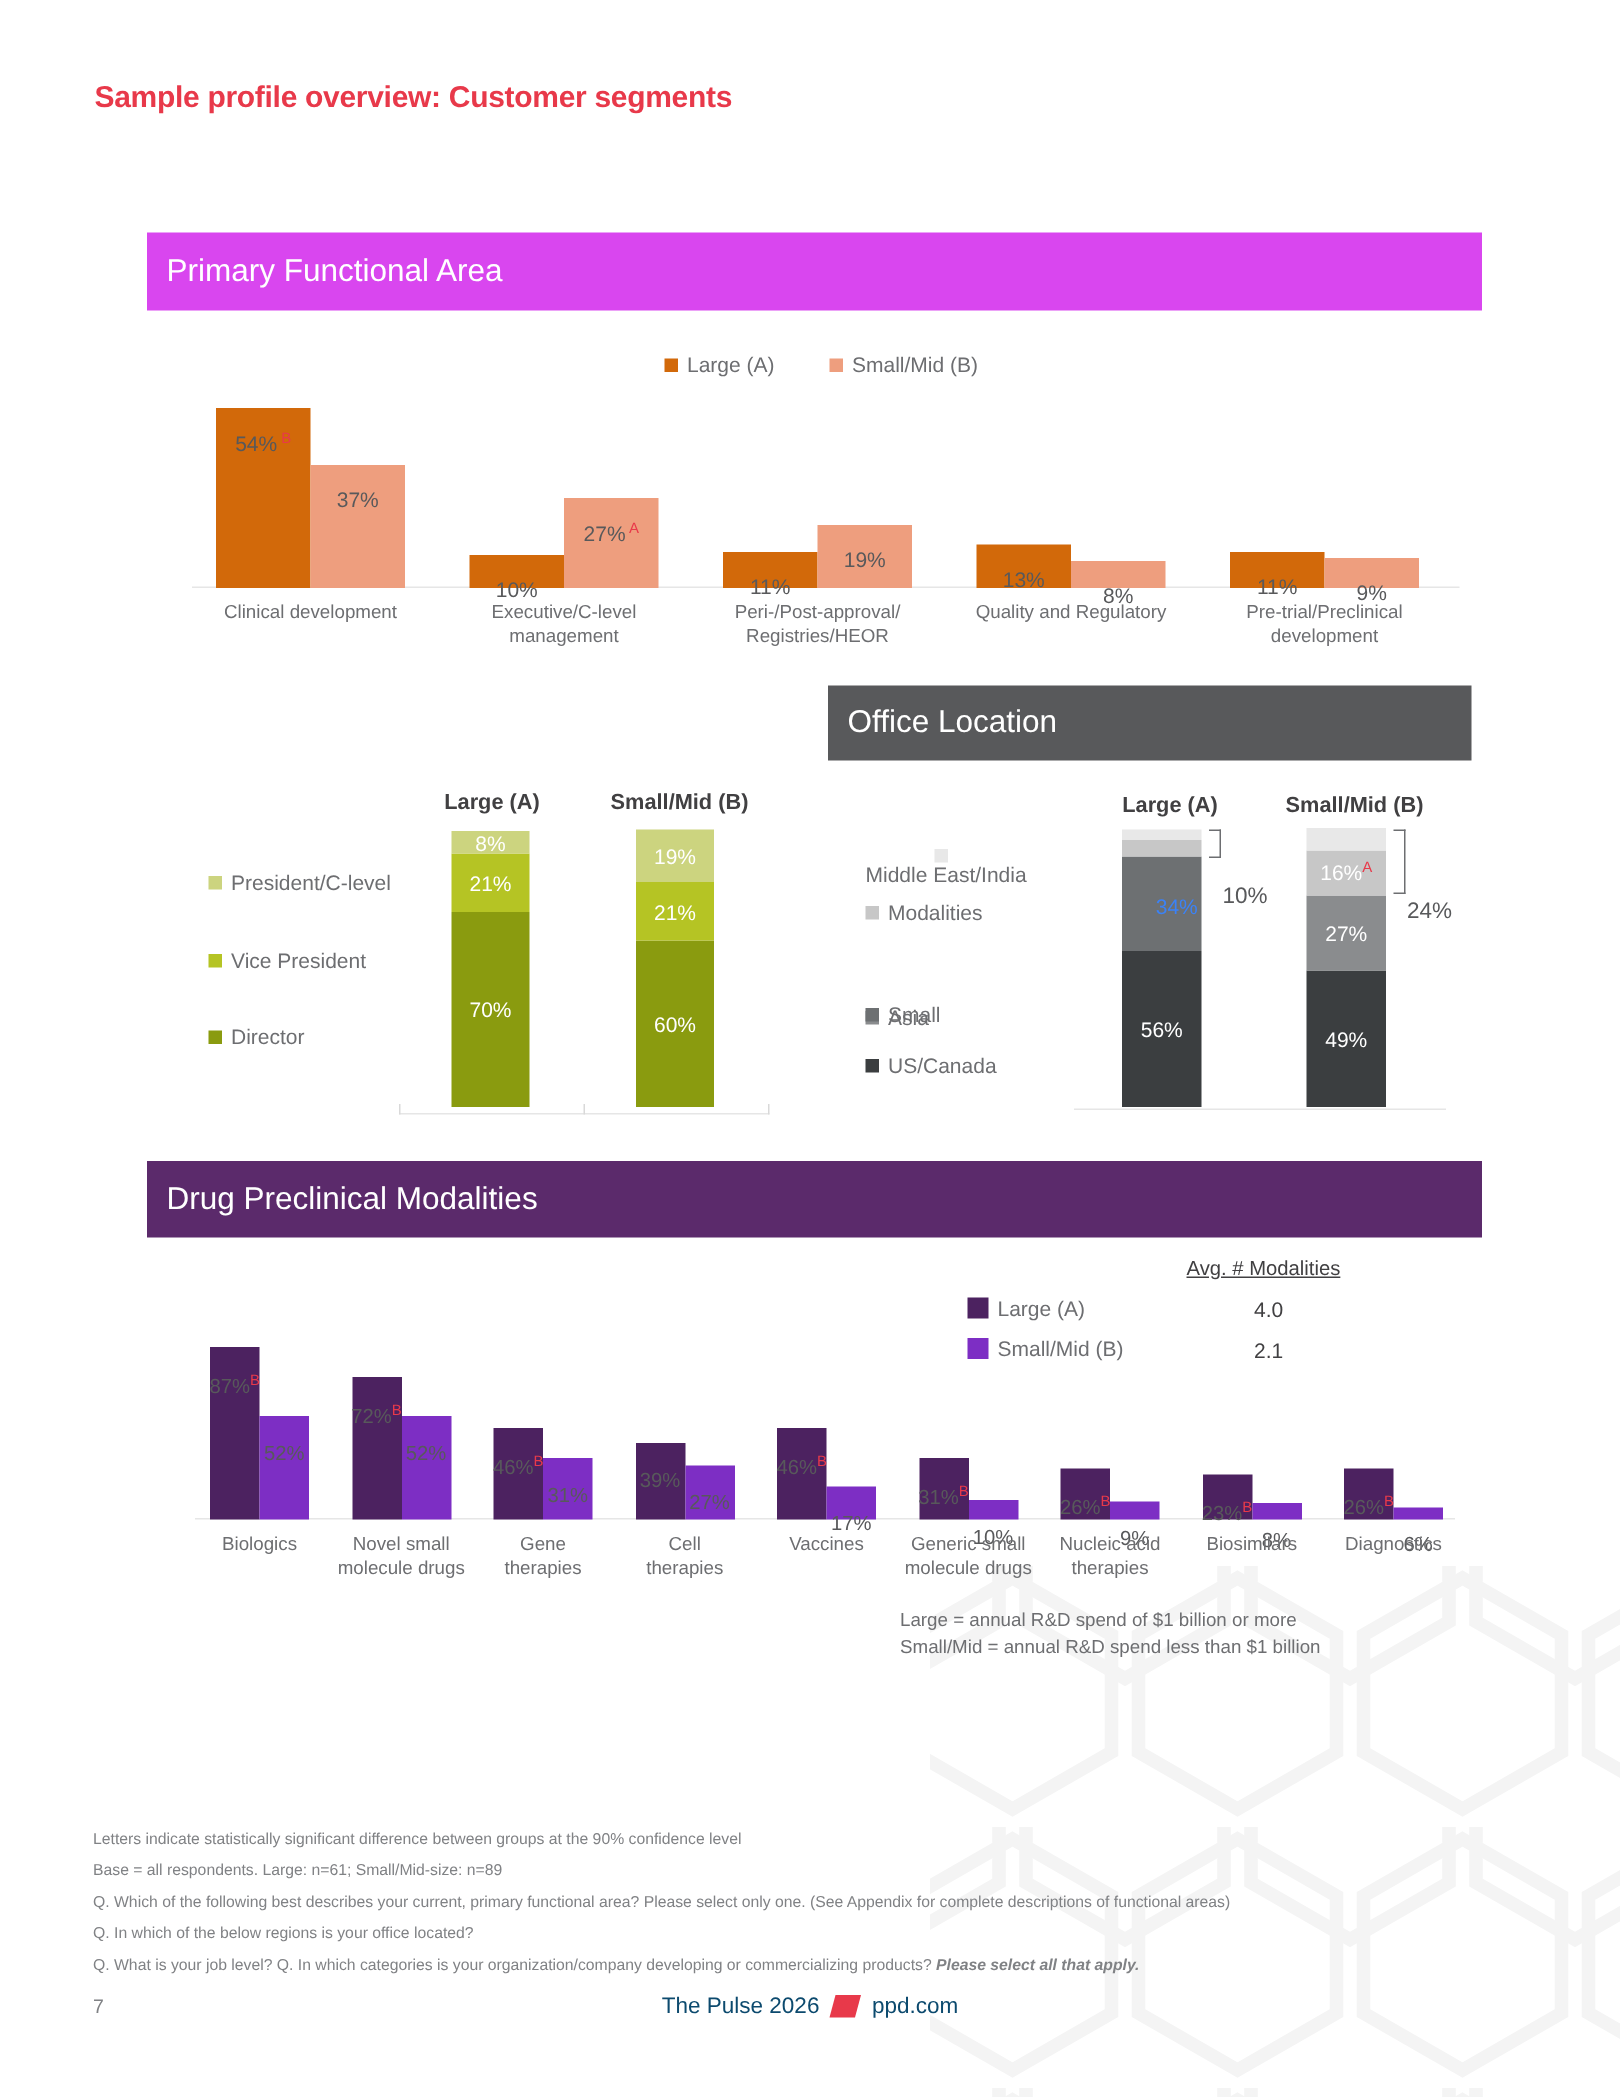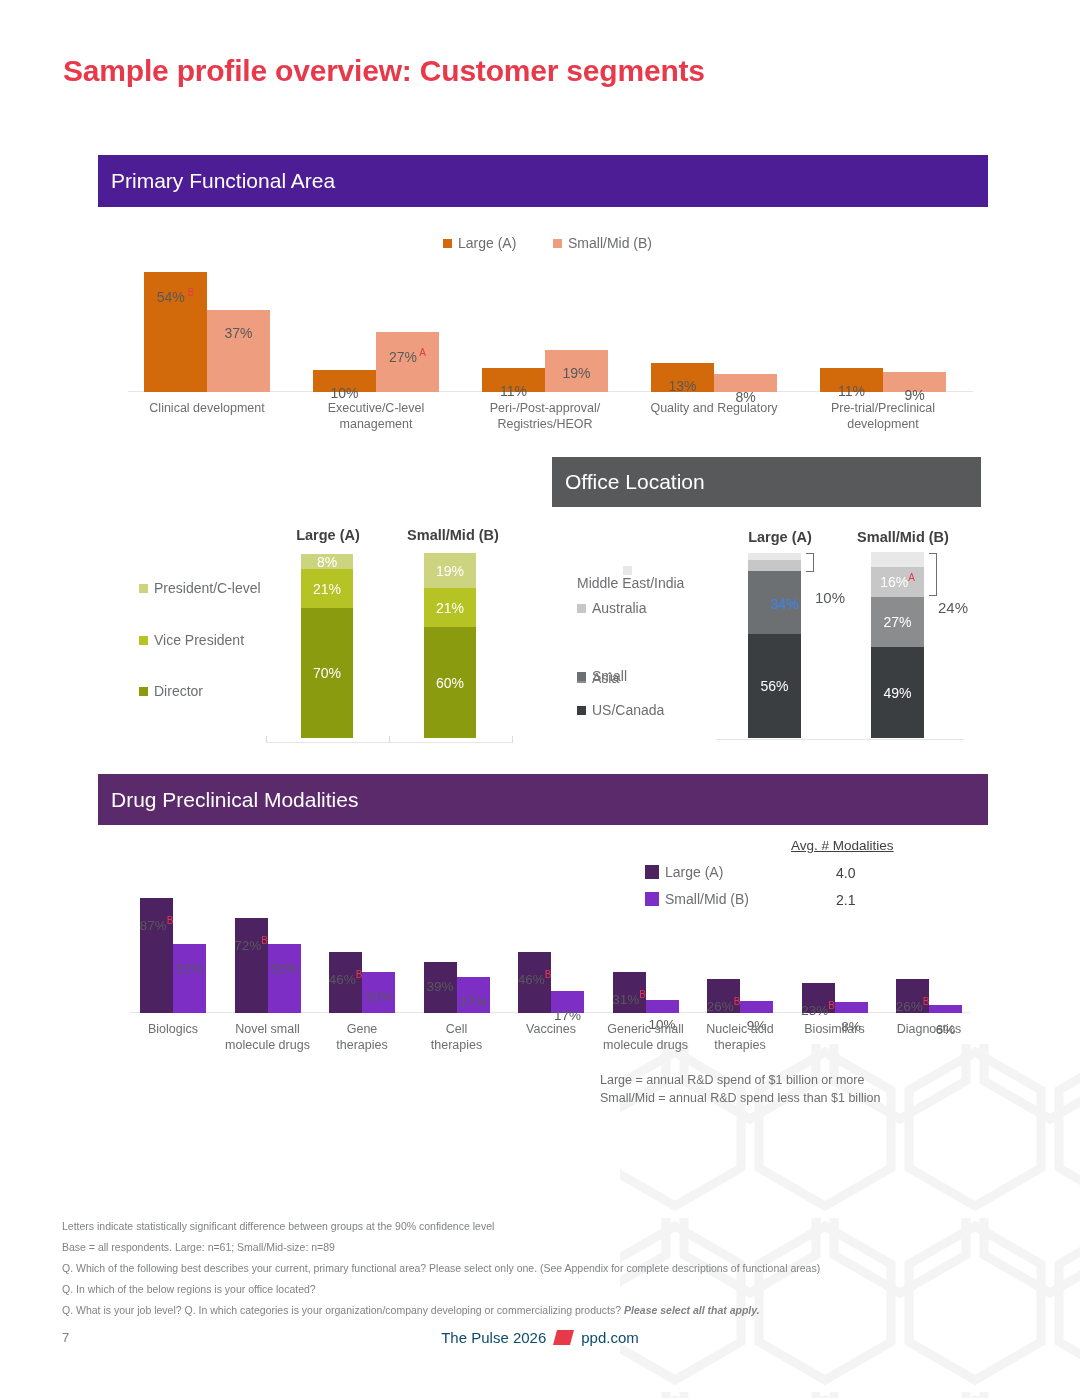--- a/index.html
+++ b/index.html
@@ -14,30 +14,30 @@
   
   #watermark {
     position: absolute; left: 0; top: 0; width: 1080px; height: 1398px;
     z-index: 0; pointer-events: none;
   }
   #page { position: relative; z-index: 2; width: 1080px; height: 1398px; }
 
   
   #page-title {
     position: absolute; left: 63px; top: 54px;
-    font-size: 30px; font-weight: bold; color: #e8394a; letter-spacing: -0.2px;
+    font-size: 20px; font-weight: bold; color: #e8394a; letter-spacing: -0.2px;
   }
 
   
   .section-bar {
     position: absolute; color: #ffffff;
     font-size: 21px; font-weight: 400;
     display: flex; align-items: center; padding-left: 13px;
   }
-  #bar-functional { left: 98px; top: 155px; width: 890px; height: 52px; background: #4c1d95; }
+  #bar-functional { left: 98px; top: 155px; width: 890px; height: 52px; background: #d946ef; }
   #bar-joblevel   { left: 101px; top: 455px; width: 428px; height: 50px; background: #bcc40b; }
   #bar-office     { left: 552px; top: 457px; width: 429px; height: 50px; background: #58595b; }
   #bar-modalities { left: 98px; top: 774px; width: 890px; height: 51px; background: #5b2a6b; }
 
   
   .chart { position: absolute; }
   .bar { position: absolute; bottom: 0; }
   .vlabel {
     position: absolute; font-size: 14px; color: #58595b; white-space: nowrap; margin-top: 36px;
   }
@@ -184,21 +184,21 @@
 
   <div class="section-bar" id="bar-office">Office Location</div>
 
   <div id="legend-office">
       <div class="legend-row" style="left:577px; top:566px;flex-direction:column;">
         <span class="swatch" style="width:9px;height:9px;background:#e8e8e8;"></span>
         <span>Middle East/India</span>
       </div>
       <div class="legend-row" style="left:577px; top:600px;">
         <span class="swatch" style="width:9px;height:9px;background:#c7c7c7;"></span>
-        <span>Australia</span>
+        <span>Modalities</span>
       </div>
       <div class="legend-row" style="left:577px; top:670px;">
         <span class="swatch" style="width:9px;height:9px;background:#8a8c8e;"></span>
         <span>Asia</span>
       </div>
       <div class="legend-row" style="left:577px; top:668px;">
         <span class="swatch" style="width:9px;height:9px;background:#6d7072;"></span>
         <span>Small</span>
       </div>
       <div class="legend-row" style="left:577px; top:702px;">

